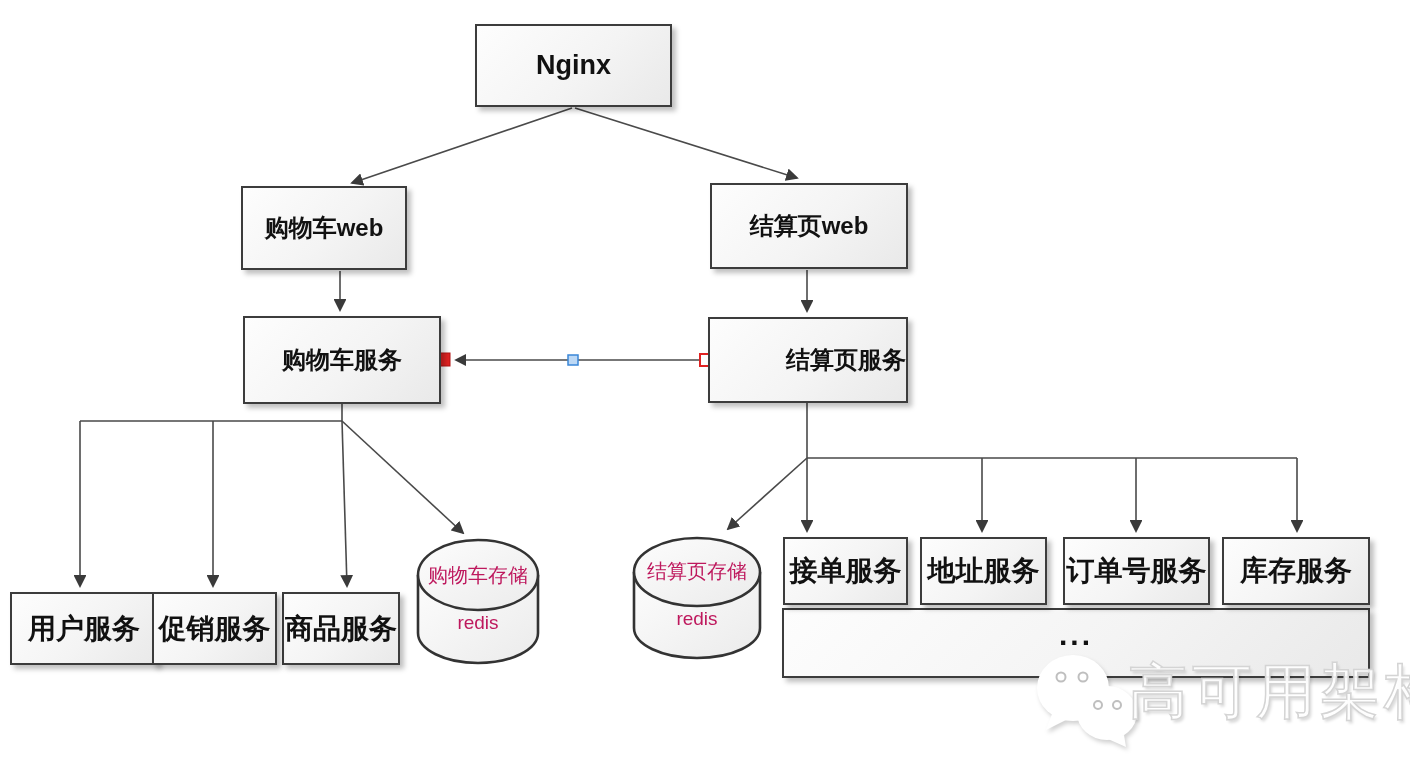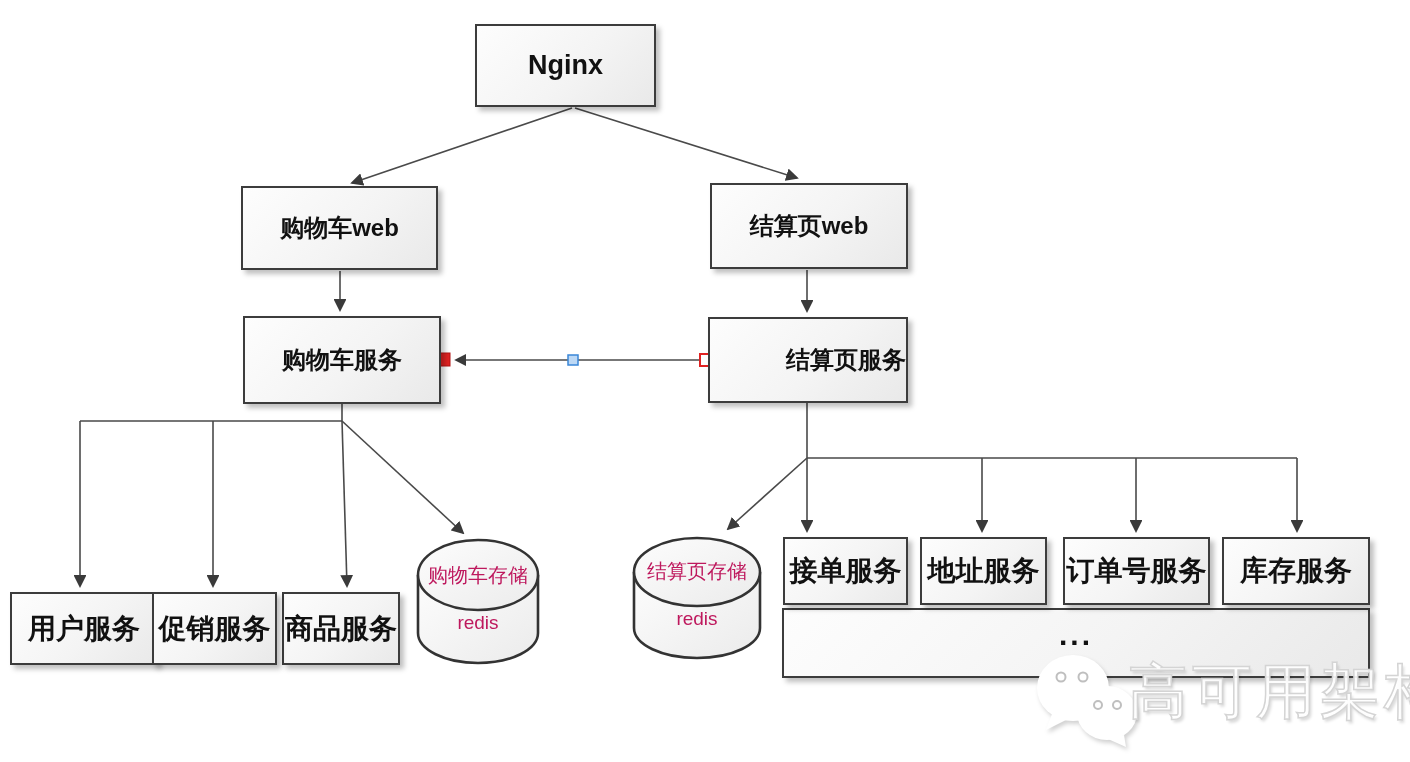--- a/index.html
+++ b/index.html
@@ -82,25 +82,25 @@
       <path d="M418,575 L418,633 A60,30 0 0 0 538,633 L538,575" fill="url(#cylGrad)" stroke="#333333" stroke-width="2.6"></path>
       <ellipse cx="478" cy="575" rx="60" ry="35" fill="url(#cylGrad)" stroke="#333333" stroke-width="2.6"></ellipse>
     </g>
 
     <g>
       <path d="M634,572 L634,628 A63,30 0 0 0 760,628 L760,572" fill="url(#cylGrad)" stroke="#333333" stroke-width="2.6"></path>
       <ellipse cx="697" cy="572" rx="63" ry="34" fill="url(#cylGrad)" stroke="#333333" stroke-width="2.6"></ellipse>
     </g>
   </svg>
 
-  <div class="node top" style="left:475px;top:24px;width:181px;height:83px;">
+  <div class="node top" style="left:475px;top:24px;width:197px;height:83px;">
     <span>Nginx</span>
   </div>
 
-  <div class="node" style="left:241px;top:186px;width:197px;height:84px;text-align:center;">
+  <div class="node" style="left:241px;top:186px;width:166px;height:84px;text-align:center;">
     <span>购物车web</span>
   </div>
 
   <div class="node" style="left:710px;top:183px;width:198px;height:86px;">
     <span>结算页web</span>
   </div>
 
   <div class="node" style="left:243px;top:316px;width:198px;height:88px;">
     <span>购物车服务</span>
   </div>

